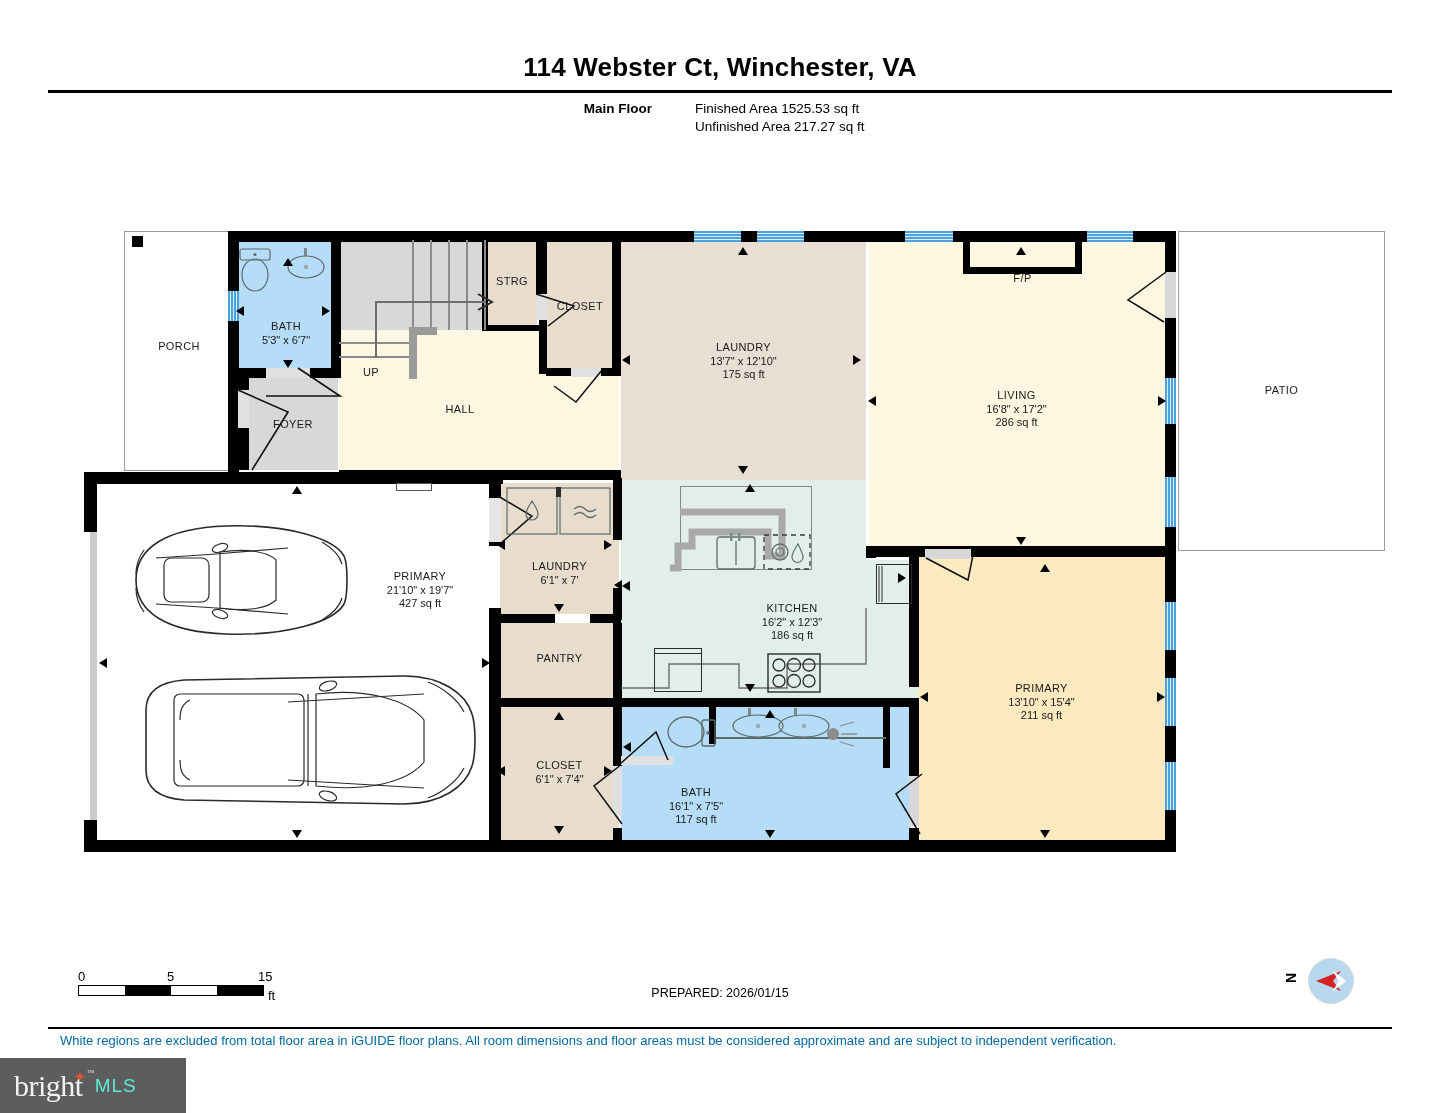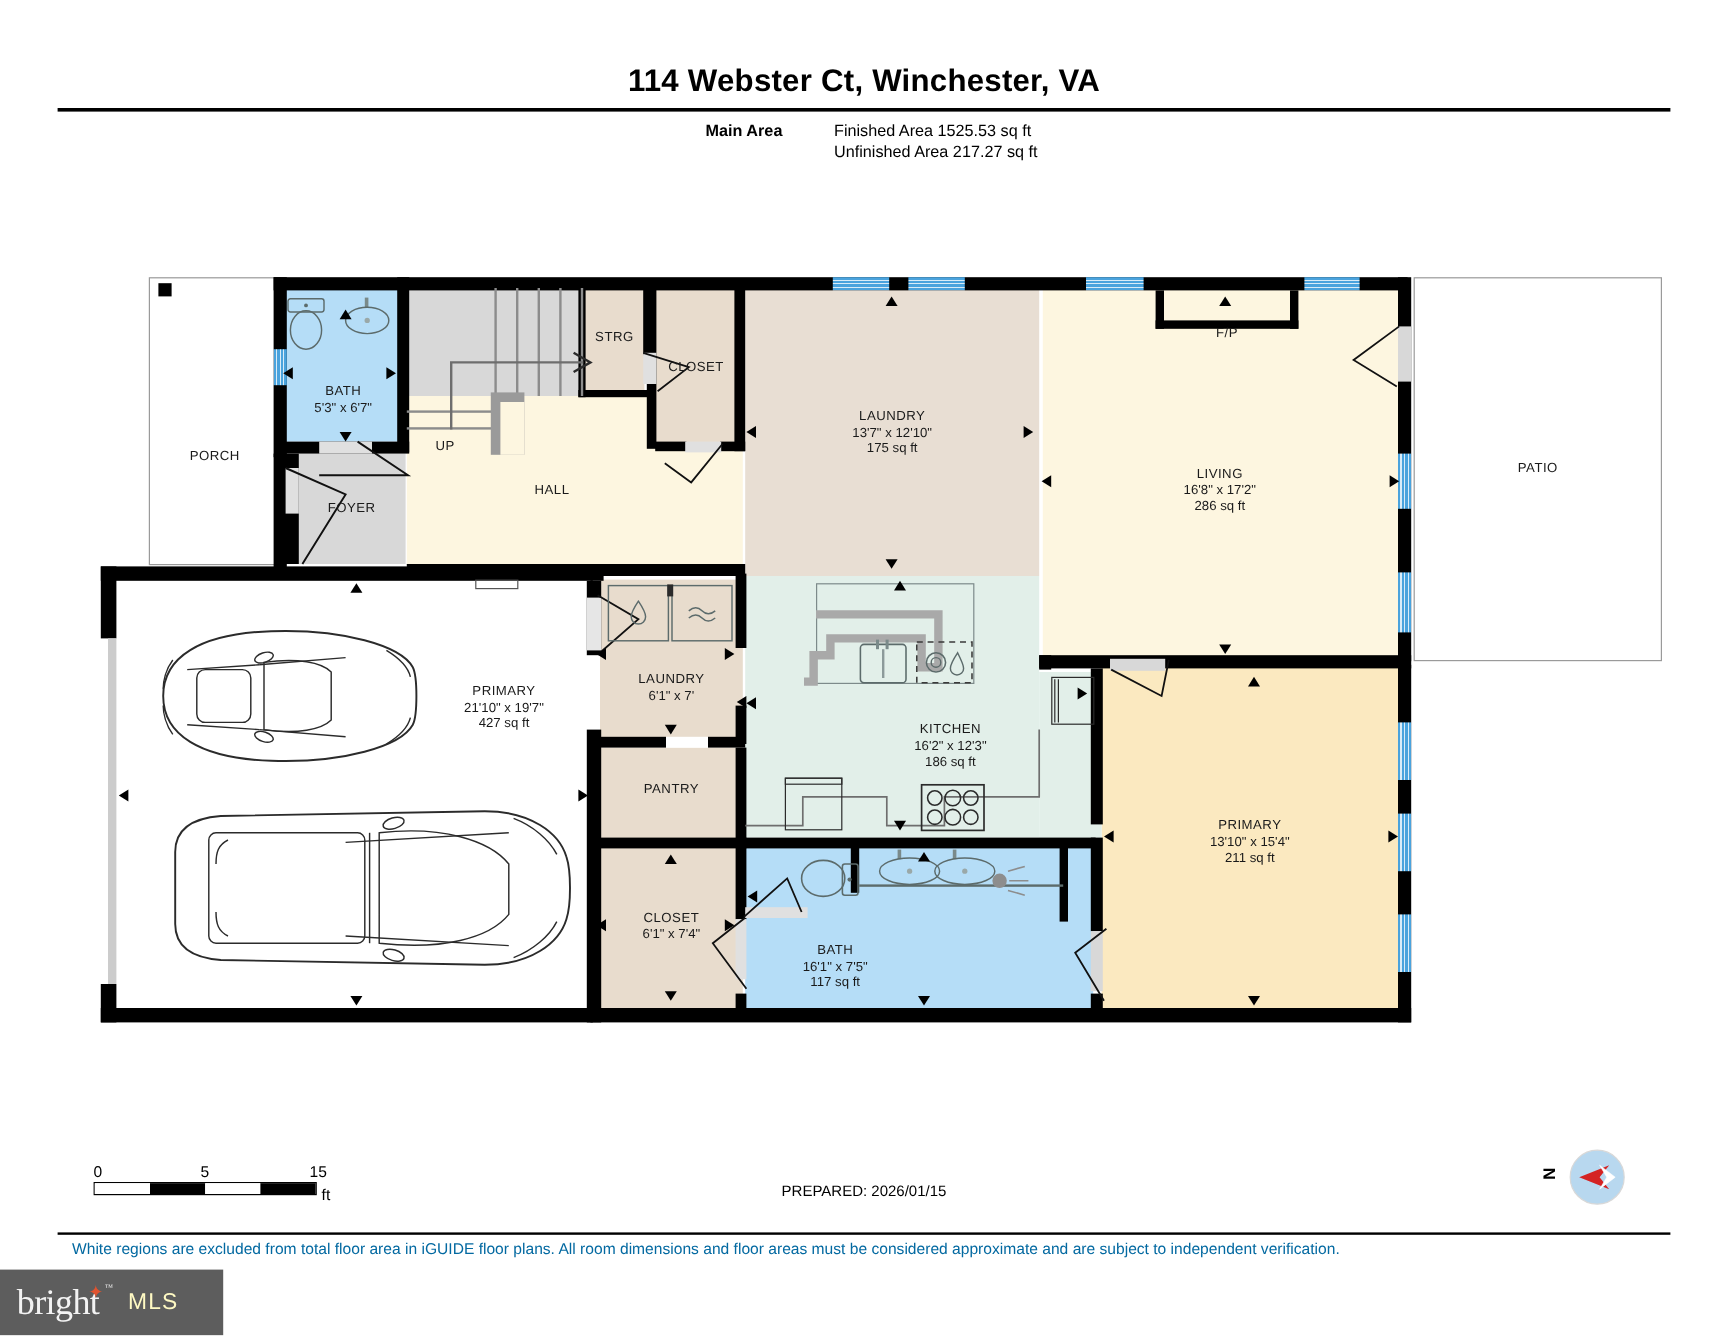--- a/index.html
+++ b/index.html
@@ -116,45 +116,45 @@
     font-size: 13px; color: #0369a1;
   }
   #brand {
     position: absolute; left: 0; top: 1058px;
     width: 186px; height: 55px; background: #5d5d5d;
     display: flex; align-items: center; padding-left: 14px;
   }
   #brand .bw { font-size: 30px; color: #f3f3f3; font-family: "Liberation Serif", serif; letter-spacing: -.5px; position: relative; }
   #brand .star { position: absolute; right: -3px; top: -1px; color: #e0532f; font-size: 15px; }
   #brand .tm { position: absolute; right: -11px; top: 0px; color: #f3f3f3; font-size: 7px; }
-  #brand .mls { font-size: 19px; color: #fef9c3; margin-left: 24px; letter-spacing: 1px; }
+  #brand .mls { font-size: 19px; color: #5eead4; margin-left: 12px; letter-spacing: 1px; }
 </style>
 </head>
 <body>
 
 <div id="page">
 
   <div id="title">114 Webster Ct, Winchester, VA</div>
   <div id="header-rule"></div>
 
   <div id="floor-info">
     <div class="fi-row">
-      <div class="fi-label">Main Area</div>
+      <div class="fi-label">Main Floor</div>
       <div class="fi-val">Finished Area 1525.53 sq ft</div>
     </div>
     <div class="fi-row">
       <div class="fi-val2">Unfinished Area 217.27 sq ft</div>
     </div>
   </div>
 
   <div id="plan">
 
     <div class="room" style="left:124px;top:231px;width:110px;height:240px;background:#ffffff;border:1px solid #9a9a9a;"></div>
     <div class="wall" style="left:132px;top:236px;width:11px;height:11px;"></div>
-    <div class="lbl" style="left:124px;top:374px;width:110px;">
+    <div class="lbl" style="left:124px;top:340px;width:110px;">
       <div class="nm">PORCH</div>
     </div>
 
     <div class="room" style="left:1178px;top:231px;width:207px;height:320px;background:#ffffff;border:1px solid #9a9a9a;"></div>
     <div class="lbl" style="left:1178px;top:384px;width:207px;">
       <div class="nm">PATIO</div>
     </div>
 
     <div class="room" style="left:234px;top:240px;width:103px;height:128px;background:#b5ddf7;"></div>
 

